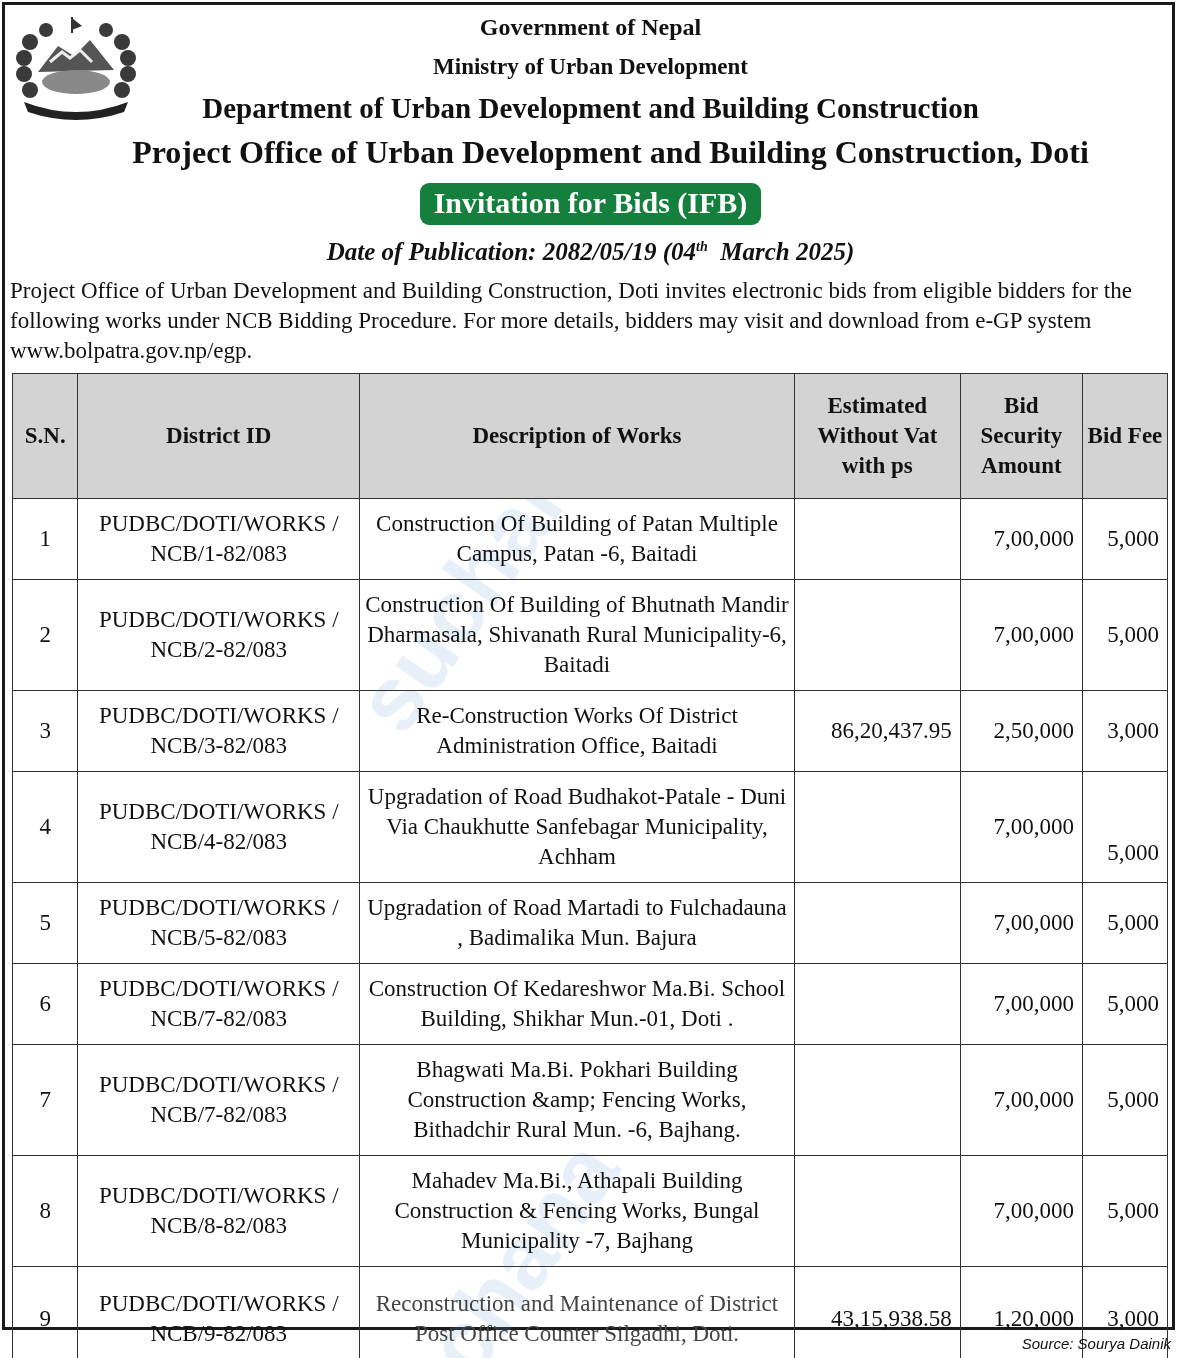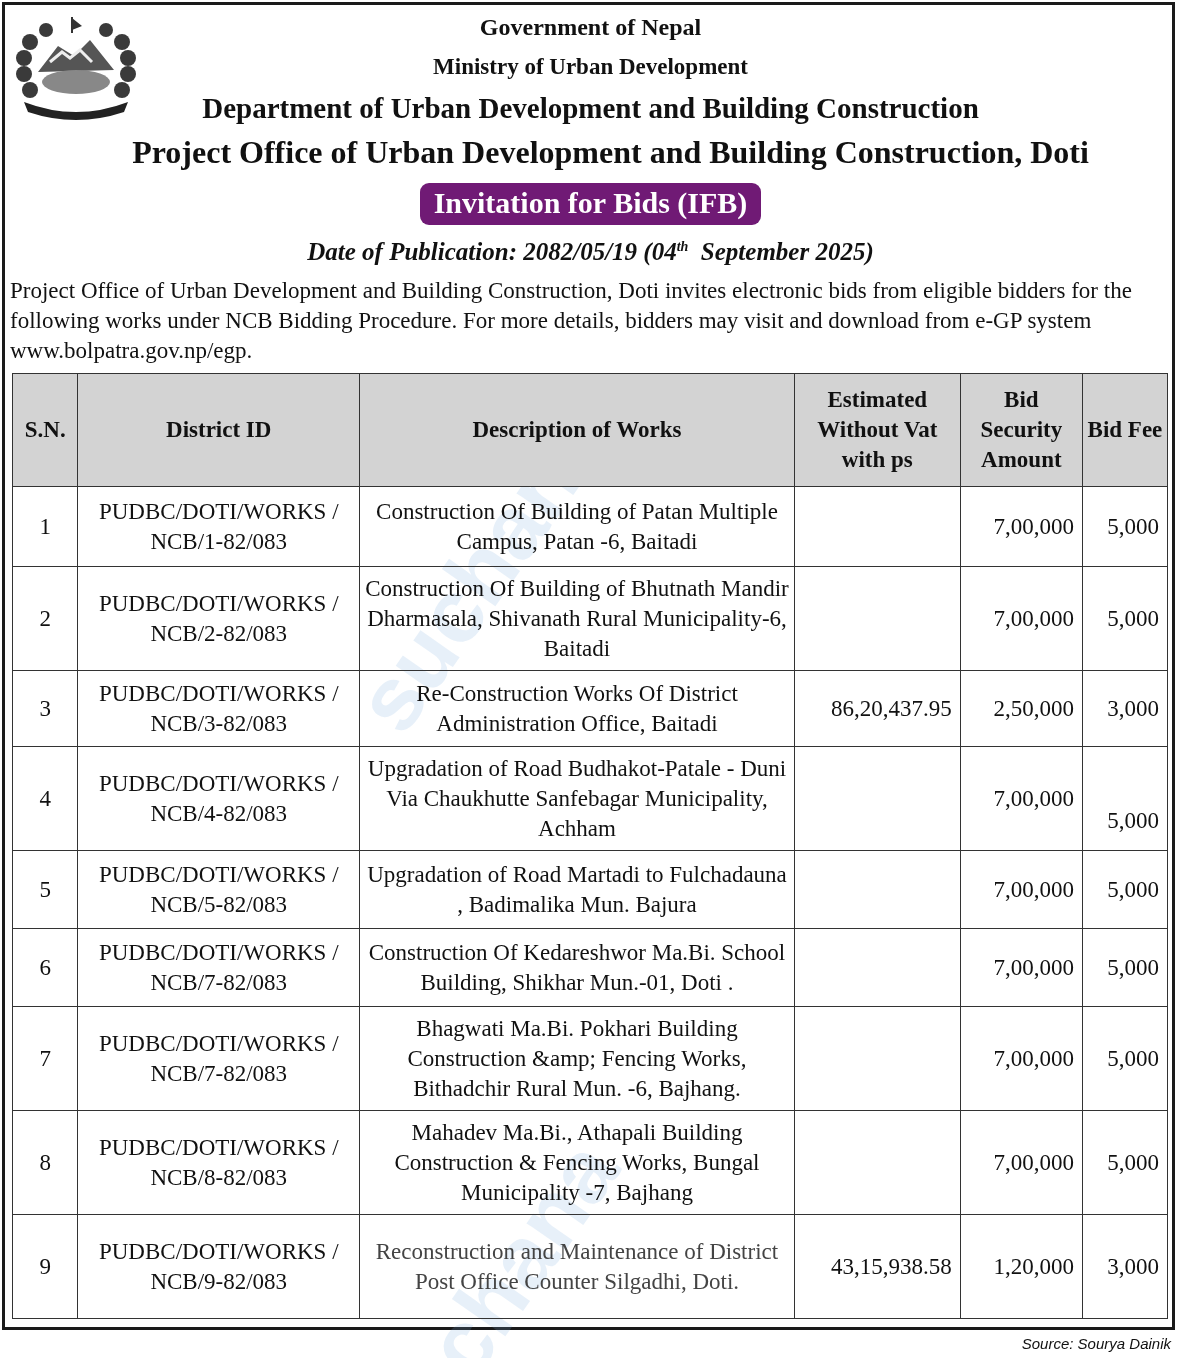--- a/index.html
+++ b/index.html
@@ -5,26 +5,26 @@
   html, body { margin: 0; padding: 0; background: #ffffff; }
   body { width: 1181px; height: 1358px; position: relative; overflow: hidden; font-family: "Liberation Serif", "DejaVu Serif", serif; color: #111; }
   .frame { position: absolute; left: 2px; top: 2px; width: 1173px; height: 1328px; border: 3px solid #1a1a1a; box-sizing: border-box; background: #fff; }
   .emblem { position: absolute; left: 10px; top: 12px; width: 132px; height: 110px; }
   .head { position: absolute; left: 0; right: 0; text-align: center; font-weight: bold; white-space: nowrap; }
   .h1 { top: 14px; font-size: 24px; }
   .h2 { top: 54px; font-size: 23px; }
   .h3 { top: 92px; font-size: 29px; }
   .h4 { top: 134px; font-size: 32px; padding-left: 40px; }
   .ifb-wrap { position: absolute; top: 183px; left: 0; right: 0; text-align: center; }
-  .ifb { display: inline-block; background: #701a75; color: #fff; font-weight: bold; font-size: 30px; padding: 3px 14px 5px; border-radius: 9px; }
+  .ifb { display: inline-block; background: #15803d; color: #fff; font-weight: bold; font-size: 30px; padding: 3px 14px 5px; border-radius: 9px; }
   .pubdate { position: absolute; top: 238px; left: 0; right: 0; text-align: center; font-style: italic; font-weight: bold; font-size: 25px; }
   .pubdate sup { font-size: 14px; }
   .intro { position: absolute; top: 276px; left: 10px; width: 1150px; font-size: 23px; line-height: 30px; }
   table.bids { position: absolute; left: 12px; top: 373px; width: 1156px; border-collapse: collapse; font-size: 23px; }
-  table.bids th, table.bids td { border: 1.5px solid #333; text-align: center; vertical-align: middle; padding: 4px 4px; line-height: 30px; margin-top: 10px; }
+  table.bids th, table.bids td { border: 1.5px solid #333; text-align: center; vertical-align: middle; padding: 10px 4px; line-height: 30px; margin-top: 10px; }
   table.bids th { background: #d3d3d3; font-weight: bold; height: 104px; }
   table.bids td.num { text-align: right; padding-right: 8px; }
   table.bids td.fee-low { vertical-align: bottom; padding-bottom: 14px; }
   .c-sn { width: 58px; } .c-id { width: 277px; } .c-desc { width: 454px; } .c-est { width: 160px; } .c-sec { width: 116px; } .c-fee { width: 78px; }
   .source { position: absolute; right: 10px; top: 1335px; font-family: "Liberation Sans", "DejaVu Sans", sans-serif; font-style: italic; font-size: 15px; }
   .wm { position: absolute; color: rgba(120,170,220,0.18); font-family: "Liberation Sans", sans-serif; font-weight: bold; font-size: 90px; transform: rotate(-55deg); pointer-events: none; }
 </style>
 </head>
 <body>
 
@@ -57,21 +57,21 @@
 <div class="head h1">Government of Nepal</div>
 <div class="head h2">Ministry of Urban Development</div>
 <div class="head h3">Department of Urban Development and Building Construction</div>
 <div class="head h4">Project Office of Urban Development and Building Construction, Doti</div>
 
 <div class="ifb-wrap">
   <span class="ifb">Invitation for Bids (IFB)</span>
 </div>
 
 <div class="pubdate">
-  <span>Date of Publication: 2082/05/19 (04</span><sup>th</sup><span style="white-space:pre">  September 2025)</span>
+  <span>Date of Publication: 2082/05/19 (04</span><sup>th</sup><span style="white-space:pre">  March 2025)</span>
 </div>
 
 <div class="intro">Project Office of Urban Development and Building Construction, Doti invites electronic bids from eligible bidders for the following works under NCB Bidding Procedure. For more details, bidders may visit and download from e-GP system www.bolpatra.gov.np/egp.</div>
 
 <table class="bids">
   <thead>
     <tr>
       <th class="c-sn">S.N.</th>
       <th class="c-id">District ID</th>
       <th class="c-desc">Description of Works</th>

